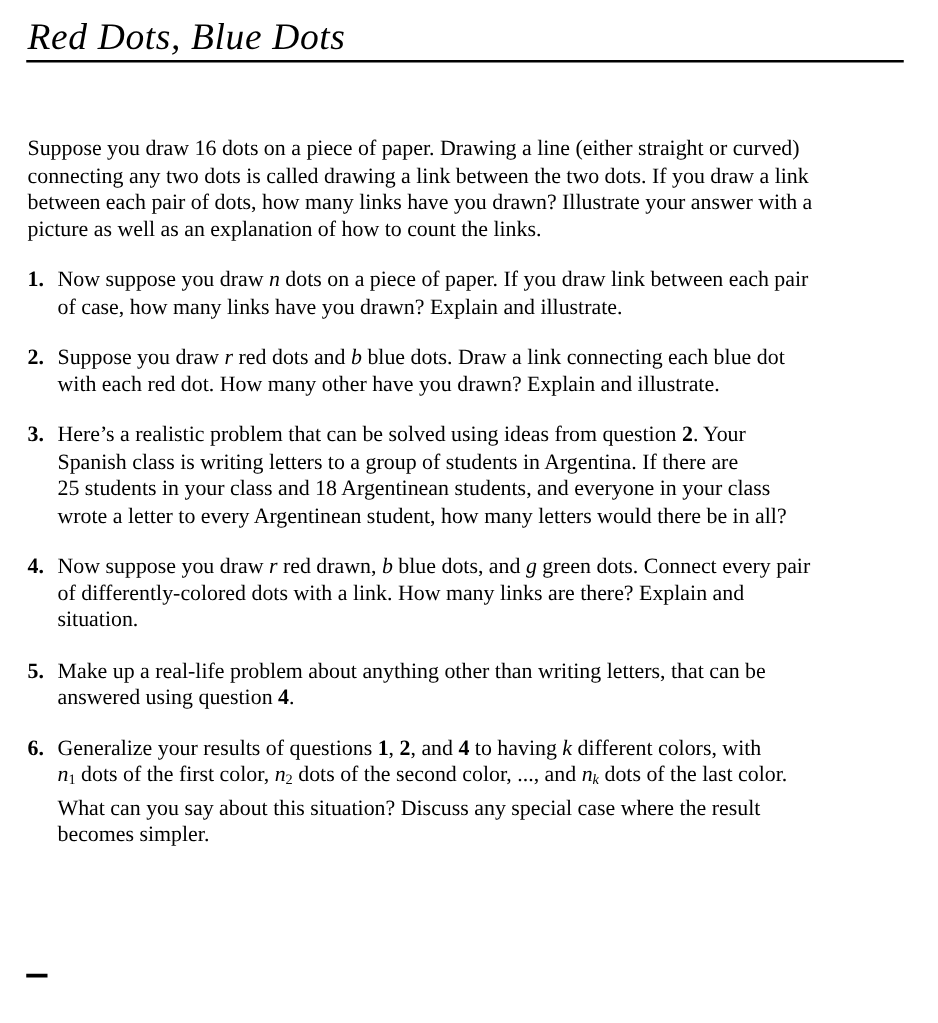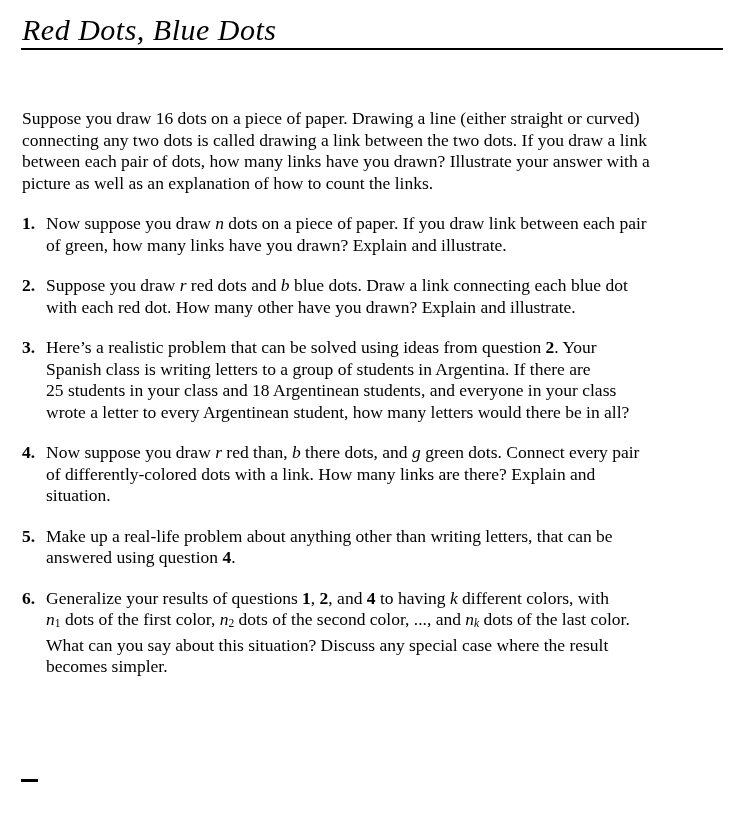--- a/index.html
+++ b/index.html
@@ -90,42 +90,42 @@
 
   <main class="doc-content">
 
     <p class="para"><span>Suppose you draw 16 dots on a piece of paper. Drawing a line (either straight or curved)</span><br><span>connecting any two dots is called drawing a link between the two dots. If you draw a link</span><br><span>between each pair of dots, how many links have you drawn? Illustrate your answer with a</span><br><span>picture as well as an explanation of how to count the links.</span></p>
 
     <ol class="question-list">
 
       <li class="item">
         <span class="item-num">1.</span>
         <div class="item-body">
-          <p class="para"><span>Now suppose you draw </span><span class="seg-i">n</span><span> dots on a piece of paper. If you draw link between each pair</span><br><span>of green, how many links have you drawn? Explain and illustrate.</span></p>
+          <p class="para"><span>Now suppose you draw </span><span class="seg-i">n</span><span> dots on a piece of paper. If you draw link between each pair</span><br><span>of case, how many links have you drawn? Explain and illustrate.</span></p>
         </div>
       </li>
 
       <li class="item">
         <span class="item-num">2.</span>
         <div class="item-body">
           <p class="para"><span>Suppose you draw </span><span class="seg-i">r</span><span> red dots and </span><span class="seg-i">b</span><span> blue dots. Draw a link connecting each blue dot</span><br><span>with each red dot. How many other have you drawn? Explain and illustrate.</span></p>
         </div>
       </li>
 
       <li class="item">
         <span class="item-num">3.</span>
         <div class="item-body">
           <p class="para"><span>Here’s a realistic problem that can be solved using ideas from question </span><span class="seg-b">2</span><span>. Your</span><br><span>Spanish class is writing letters to a group of students in Argentina. If there are</span><br><span>25 students in your class and 18 Argentinean students, and everyone in your class</span><br><span>wrote a letter to every Argentinean student, how many letters would there be in all?</span></p>
         </div>
       </li>
 
       <li class="item">
         <span class="item-num">4.</span>
         <div class="item-body">
-          <p class="para"><span>Now suppose you draw </span><span class="seg-i">r</span><span> red than, </span><span class="seg-i">b</span><span> there dots, and </span><span class="seg-i">g</span><span> green dots. Connect every pair</span><br><span>of differently-colored dots with a link. How many links are there? Explain and</span><br><span>situation.</span></p>
+          <p class="para"><span>Now suppose you draw </span><span class="seg-i">r</span><span> red drawn, </span><span class="seg-i">b</span><span> blue dots, and </span><span class="seg-i">g</span><span> green dots. Connect every pair</span><br><span>of differently-colored dots with a link. How many links are there? Explain and</span><br><span>situation.</span></p>
         </div>
       </li>
 
       <li class="item">
         <span class="item-num">5.</span>
         <div class="item-body">
           <p class="para"><span>Make up a real-life problem about anything other than writing letters, that can be</span><br><span>answered using question </span><span class="seg-b">4</span><span>.</span></p>
         </div>
       </li>
 

